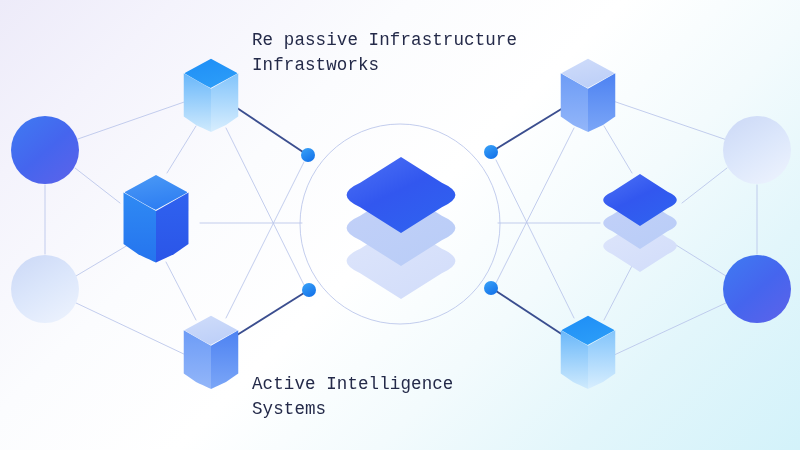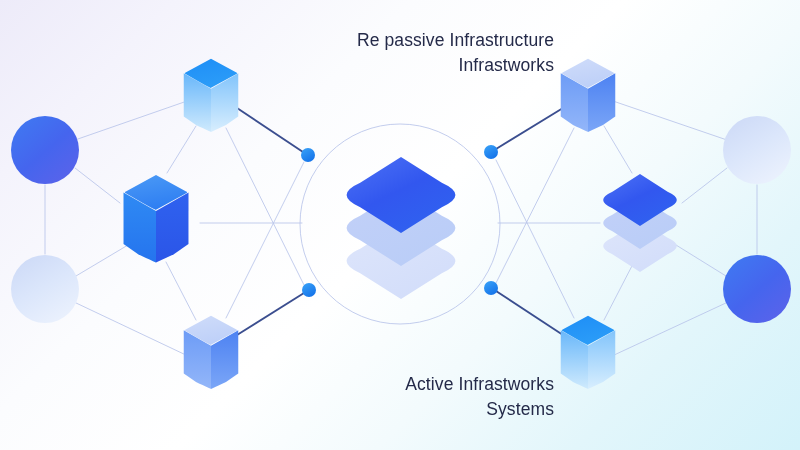--- a/index.html
+++ b/index.html
@@ -20,27 +20,28 @@
         #ffffff 50%,
         #f3fbfd 66%,
         #e2f6fb 82%,
         #d3f2fa 100%);
   }
   #scene { position:absolute; inset:0; }
 
   .label {
     position: absolute;
     width: 320px;
-    left: 234px;
-    text-align: right;
+    left: 252px;
+    text-align: left;
     color: #242a49;
     font-size: 17.5px;
     line-height: 25px;
     letter-spacing: 0.1px;
     white-space: pre-line;
+    font-family: Liberation Mono, monospace;
     -webkit-font-smoothing: antialiased;
   }
   #label-top { top: 28px; }
   #label-bottom { top: 372px; }
 </style>
 </head>
 <body>
 
 <div id="canvas">
 
@@ -275,16 +276,16 @@
           L 401 233
           L 360.2 207.24
           Q 333 195 360.2 182.76 Z" fill="url(#gLayer1)"></path>
         </g>
       </g>
   </svg>
 
   <div class="label" id="label-top">Re passive Infrastructure
 Infrastworks</div>
 
-  <div class="label" id="label-bottom">Active Infrastworks
+  <div class="label" id="label-bottom">Active Intelligence
 Systems</div>
 
 </div>
 
 </body></html>

